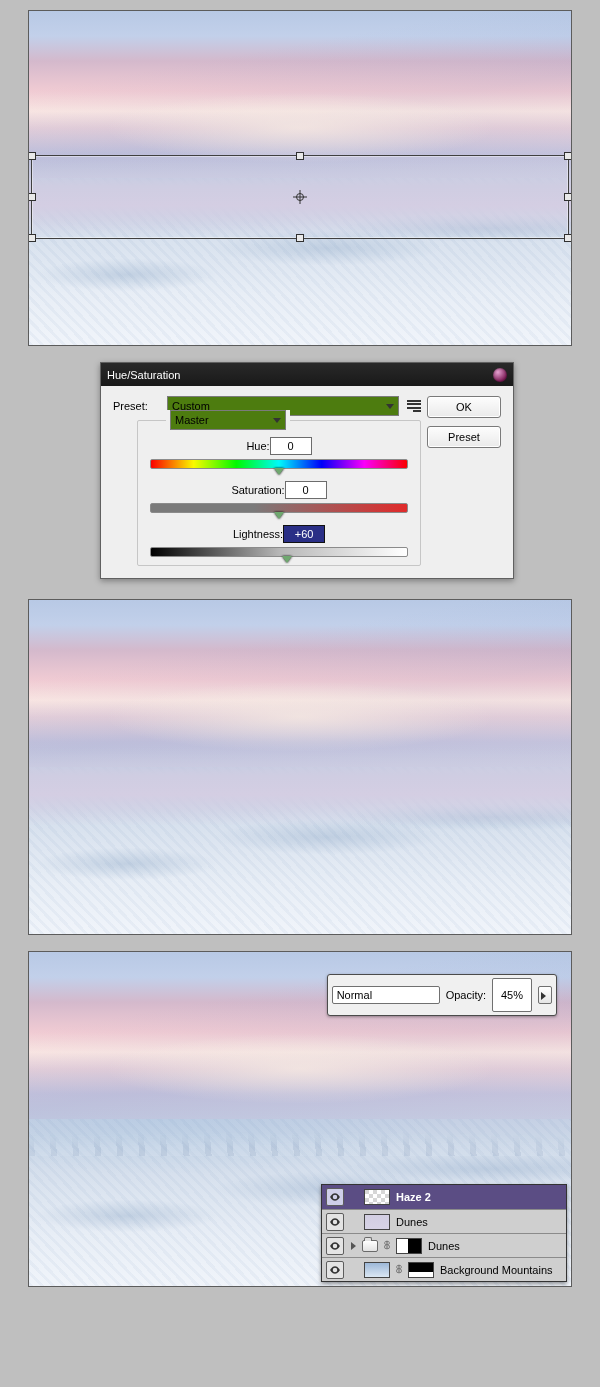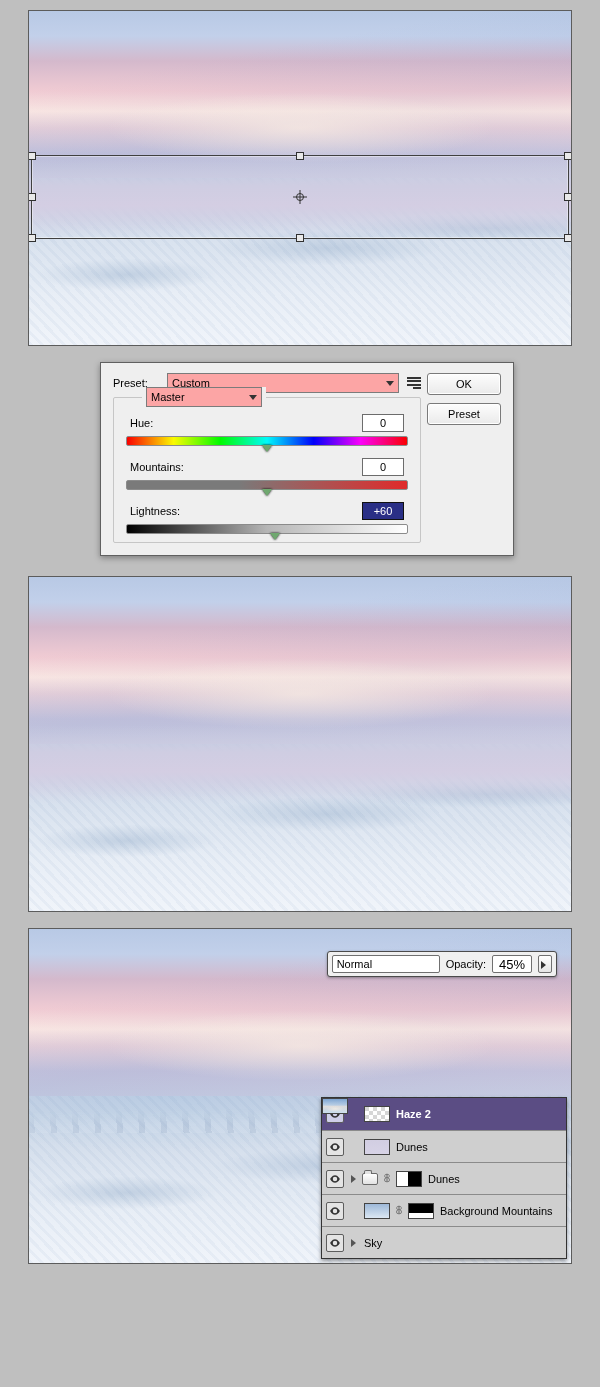--- a/index.html
+++ b/index.html
@@ -113,21 +113,21 @@
     background:radial-gradient(circle at 35% 30%, #e6a1d1, #7a1a54 70%);
     box-shadow:inset 0 0 2px rgba(0,0,0,.6);
   }
   .dlg-body { padding:10px 12px 12px; display:flex; gap:8px; }
   .dlg-left { flex:1; }
   .dlg-right { width:72px; display:flex;flex-direction:column;gap:8px;align-items:flex-end; }
 
   .row { display:flex; align-items:center; gap:6px; margin-bottom:4px; font-size:11px;}
   .row label { width:48px; }
   .combo {
-    flex:1;height:20px;background:#fca5a5;border:1px solid #7b7b7b;
+    flex:1;height:20px;background:#4d7c0f;border:1px solid #7b7b7b;
     display:flex;align-items:center;justify-content:space-between;padding:0 4px;
   }
   .combo.small{ width:116px; flex:none; }
   .combo .arrow{ border-left:4px solid transparent;border-right:4px solid transparent;border-top:5px solid #333; }
 
   .menu-icon{
     width:16px;height:14px;display:flex;flex-direction:column;justify-content:space-between;align-items:flex-end;
     padding:1px 0;
   }
   .menu-icon i{height:2px;width:14px;background:#333;display:block}
@@ -135,24 +135,25 @@
 
   .btn {
     min-width:74px;height:22px;background:linear-gradient(#fdfdfd,#eaeaea);
     border:1px solid #7a7a7a;border-radius:3px;display:flex;align-items:center;justify-content:center;
     font-size:11px;box-shadow:inset 0 0 0 1px #fff;
   }
 
   .field-group{
     border:1px solid #c6c6c6;border-radius:2px;padding:10px 12px 6px;margin-top:0;
     position:relative;
+    margin-left:24px;
   }
   .group-hdr{position:absolute;top:-11px;left:28px;background:#efefef;padding:0 4px}
   .slider-row{margin:6px 0 12px}
-  .slider-head{display:flex;justify-content:space-between;align-items:center;margin-bottom:4px;padding:0 4px}
+  .slider-head{display:flex;justify-content:center;align-items:center;margin-bottom:4px;padding:0 4px}
   .numbox{width:42px;height:18px;border:1px solid #6c6c6c;background:#fff;text-align:center;font-size:11px;line-height:16px}
   .numbox.active{background:#2a2f86;color:#fff;border-color:#111;}
   .track{height:10px;border:1px solid #8b8b8b;position:relative;border-radius:2px}
   .track.hue{background:linear-gradient(90deg,#fa0000,#fafa00,#00fa00,#00fafa,#0000fa,#fa00fa,#fa0000)}
   .track.sat{background:linear-gradient(90deg,#7a7a7a,#7a7a7a 40%,#e02a2a)}
   .track.lig{background:linear-gradient(90deg,#000,#b6b6b6 50%,#fff)}
   .tri{
     position:absolute;top:100%;left:50%;transform:translate(-50%,0);
     border-left:5px solid transparent;border-right:5px solid transparent;border-top:7px solid #6fa86f;
     filter:drop-shadow(0 0 1px #000);
@@ -172,31 +173,31 @@
     position:absolute; top:22px; right:14px;
     background:#f0f0f0;border:1px solid #4b4b4b;border-radius:3px;
     display:flex;align-items:center;gap:6px;padding:3px 4px;
     box-shadow:0 1px 3px rgba(0,0,0,.35);
   }
   .blend{
     width:108px;height:18px;background:#fff;border:1px solid #707070;border-radius:2px;
     display:flex;align-items:center;justify-content:space-between;padding:0 4px;font-size:11px;
   }
   .opac-lbl{font-size:11px}
-  .opac-val{width:40px;height:18px;border:1px solid #707070;background:#fff;font-size:13px;display:flex;align-items:center;justify-content:center;border-radius:2px}
+  .opac-val{width:40px;height:34px;border:1px solid #707070;background:#fff;font-size:11px;display:flex;align-items:center;justify-content:center;border-radius:2px}
   .opac-fly{width:14px;height:18px;border:1px solid #707070;background:linear-gradient(#fff,#e5e5e5);border-radius:2px;display:flex;align-items:center;justify-content:center}
   .opac-fly span{border-left:4px solid transparent;border-right:4px solid transparent;border-top:5px solid #333; transform:translateY(1px)}
 
   .layers{
     position:absolute;bottom:4px;right:4px;width:246px;
     border:1px solid #333;background:#a8a8a8;
     box-shadow:0 2px 4px rgba(0,0,0,.4);
   }
   .lrow{
-    height:32px;display:flex;align-items:center;gap:4px;
+    height:24px;display:flex;align-items:center;gap:4px;
     border-top:1px solid #8b8b8b;background:#cfcfcf;padding:0 4px;
   }
   .lrow:first-child{border-top:none}
   .lrow.active{background:#5b4d84;color:#fff}
   .eye{width:18px;height:18px;border:1px solid #5d5d5d;background:#e4e4e4;border-radius:2px;display:flex;align-items:center;justify-content:center}
   .eye svg{width:12px;height:12px;fill:#333}
   .lrow.active .eye{background:#cfcfe9}
   .disclose{width:10px;display:flex;align-items:center;justify-content:center}
   .disclose span{border-top:4px solid transparent;border-bottom:4px solid transparent;border-left:5px solid #555}
   .folder{width:16px;height:12px;border:1px solid #6a6a6a;background:linear-gradient(#fff,#e2e2e2);border-radius:2px;position:relative}
@@ -237,20 +238,24 @@
       <div class="hndl h-br"></div>
       <div class="center-mark">
           <span></span>
         </div>
     </div>
   </div>
 </div>
 
 <div class="dialog-wrap">
   <div class="dialog">
+    <div class="titlebar">
+      <span>Hue/Saturation</span>
+      <div class="tclose"></div>
+    </div>
     <div class="dlg-body">
       <div class="dlg-left">
         <div class="row">
           <label>Preset:</label>
           <div class="combo">
             <span>Custom</span>
             <span class="arrow"></span>
           </div>
           <div class="menu-icon">
               <i></i>
@@ -273,21 +278,21 @@
               <span>Hue:</span>
               <div class="numbox">0</div>
             </div>
             <div class="track hue">
               <div class="tri"></div>
             </div>
           </div>
 
           <div class="slider-row">
             <div class="slider-head">
-              <span>Mountains:</span>
+              <span>Saturation:</span>
               <div class="numbox">0</div>
             </div>
             <div class="track sat">
               <div class="tri"></div>
             </div>
           </div>
 
           <div class="slider-row" style="margin-bottom:2px">
             <div class="slider-head">
               <span>Lightness:</span>
@@ -373,27 +378,15 @@
           <svg viewBox="0 0 16 16">
               <path d="M8 3C4 3 1.5 8 1.5 8S4 13 8 13s6.5-5 6.5-5S12 3 8 3zm0 8a3 3 0 110-6 3 3 0 010 6z"></path>
             </svg>
         </div>
         <div class="spacer-cell"></div>
         <div class="thumb mtn"></div>
         <div class="link">𝟠</div>
         <div class="mask m2"></div>
         <div class="lname">Background Mountains</div>
       </div>
-      <div class="lrow">
-        <div class="eye">
-          <svg viewBox="0 0 16 16">
-              <path d="M8 3C4 3 1.5 8 1.5 8S4 13 8 13s6.5-5 6.5-5S12 3 8 3zm0 8a3 3 0 110-6 3 3 0 010 6z"></path>
-            </svg>
-        </div>
-        <div class="disclose">
-            <span></span>
-          </div>
-        <div class="thumb sky"></div>
-        <div class="lname">Sky</div>
-      </div>
     </div>
   </div>
 </div>
 
 </body></html>

